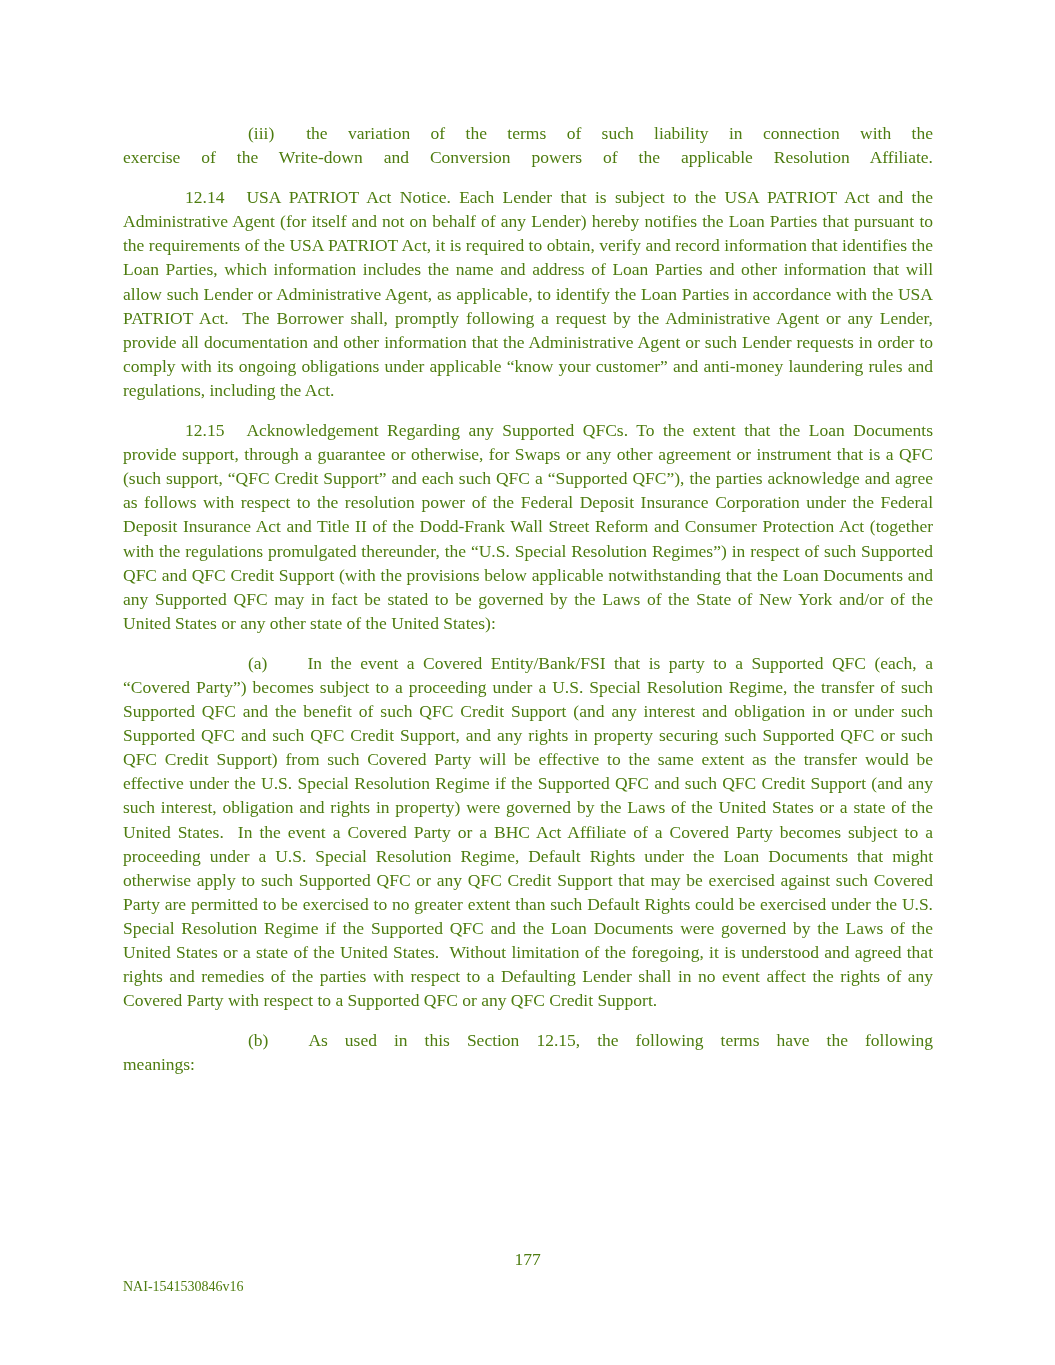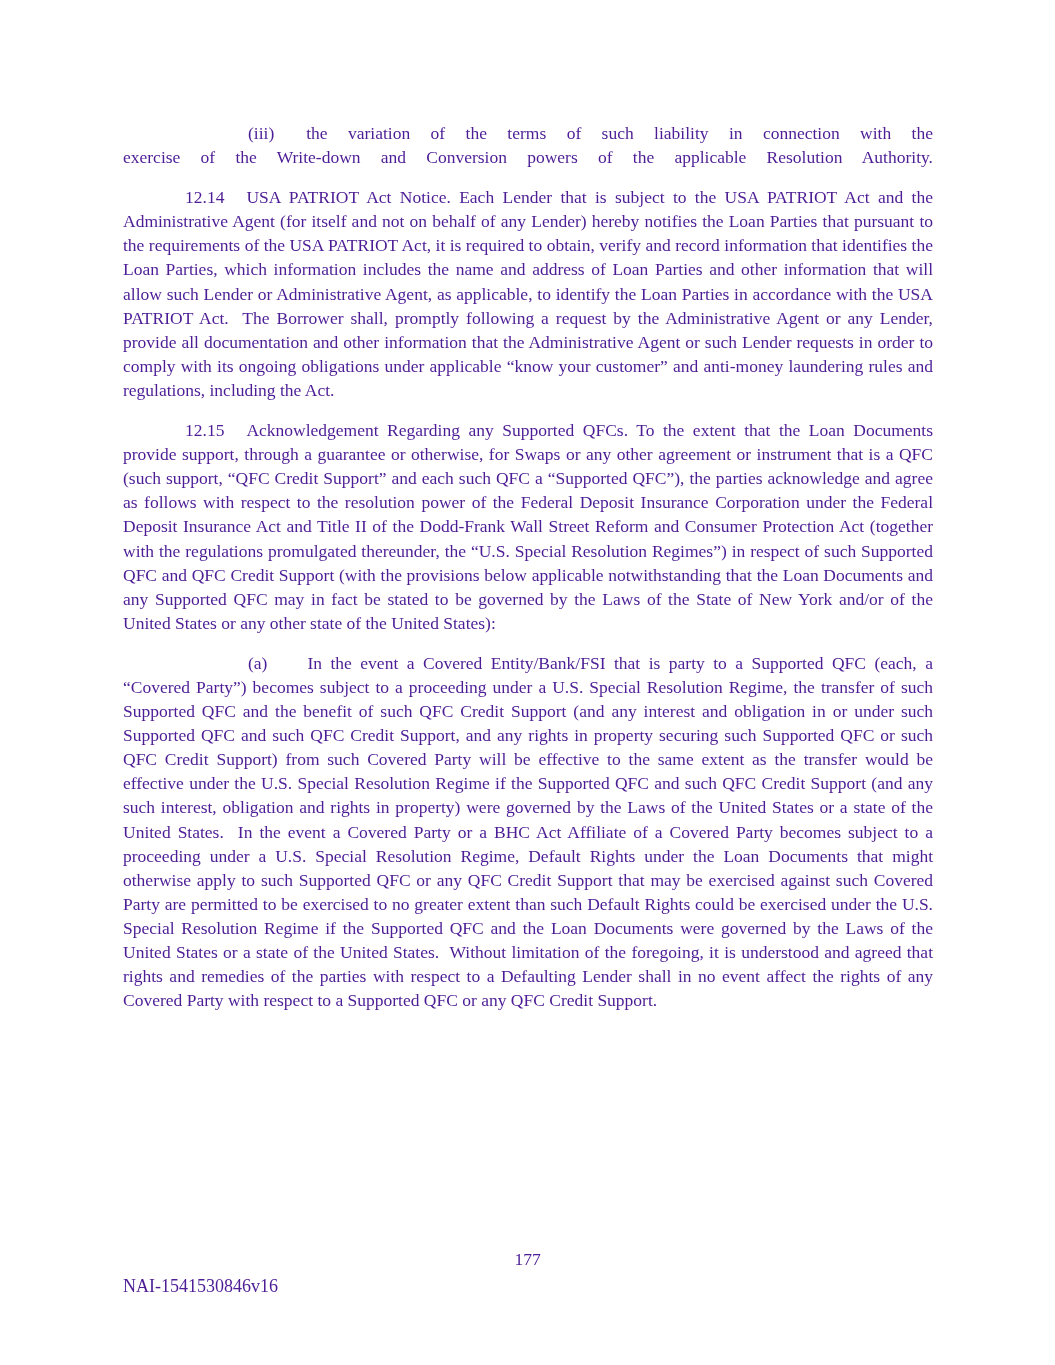--- a/index.html
+++ b/index.html
@@ -5,21 +5,21 @@
   html, body {
     margin: 0;
     padding: 0;
     background: #ffffff;
   }
   .page {
     position: relative;
     width: 1055px;
     height: 1365px;
     background: #ffffff;
-    color: #4c1d95;
+    color: #4d7c0f;
     font-family: "Liberation Serif", "DejaVu Serif", serif;
     font-size: 17.5px;
     line-height: 24.1px;
     overflow: hidden;
   }
   .body-text {
     position: absolute;
     left: 123px;
     top: 121px;
     width: 810px;
@@ -45,30 +45,31 @@
     position: absolute;
     left: 0;
     right: 0;
     top: 1247px;
     text-align: center;
   }
   .doc-id {
     position: absolute;
     left: 123px;
     top: 1279px;
-    font-size: 18px;
+    font-size: 14px;
     line-height: 15px;
     font-family: Liberation Serif, serif;
   }
 </style>
 </head>
 <body>
 
 <div class="page">
   <div class="body-text">
-      <p class="para p-iii jl"><span>(iii)</span><span class="tab"></span><span>the variation of the terms of such liability in connection with the</span><br><span>exercise of the Write-down and Conversion powers of the applicable Resolution Authority.</span></p>
+      <p class="para p-iii jl"><span>(iii)</span><span class="tab"></span><span>the variation of the terms of such liability in connection with the</span><br><span>exercise of the Write-down and Conversion powers of the applicable Resolution Affiliate.</span></p>
       <p class="para p-sec"><span>12.14</span><span class="tab"></span><span class="u">USA PATRIOT Act Notice</span><span>. Each Lender that is subject to the USA PATRIOT Act and the Administrative Agent (for itself and not on behalf of any Lender) hereby notifies the Loan Parties that pursuant to the requirements of the USA PATRIOT Act, it is required to obtain, verify and record information that identifies the Loan Parties, which information includes the name and address of Loan Parties and other information that will allow such Lender or Administrative Agent, as applicable, to identify the Loan Parties in accordance with the USA PATRIOT Act.&nbsp; The Borrower shall, promptly following a request by the Administrative Agent or any Lender, provide all documentation and other information that the Administrative Agent or such Lender requests in order to comply with its ongoing obligations under applicable “know your customer” and anti-money laundering rules and regulations, including the Act.</span></p>
       <p class="para p-sec"><span>12.15</span><span class="tab"></span><span class="u">Acknowledgement Regarding any Supported QFCs</span><span>. To the extent that the Loan Documents provide support, through a guarantee or otherwise, for Swaps or any other agreement or instrument that is a QFC (such support, “</span><span class="u">QFC Credit Support</span><span>” and each such QFC a “</span><span class="u">Supported QFC</span><span>”), the parties acknowledge and agree as follows with respect to the resolution power of the Federal Deposit Insurance Corporation under the Federal Deposit Insurance Act and Title II of the Dodd-Frank Wall Street Reform and Consumer Protection Act (together with the regulations promulgated thereunder, the “</span><span class="u">U.S. Special Resolution Regimes</span><span>”) in respect of such Supported QFC and QFC Credit Support (with the provisions below applicable notwithstanding that the Loan Documents and any Supported QFC may in fact be stated to be governed by the Laws of the State of New York and/or of the United States or any other state of the United States):</span></p>
       <p class="para p-sub"><span>(a)</span><span class="tab"></span><span>In the event a Covered Entity/Bank/FSI that is party to a Supported QFC (each, a “</span><span class="u">Covered Party</span><span>”) becomes subject to a proceeding under a U.S. Special Resolution Regime, the transfer of such Supported QFC and the benefit of such QFC Credit Support (and any interest and obligation in or under such Supported QFC and such QFC Credit Support, and any rights in property securing such Supported QFC or such QFC Credit Support) from such Covered Party will be effective to the same extent as the transfer would be effective under the U.S. Special Resolution Regime if the Supported QFC and such QFC Credit Support (and any such interest, obligation and rights in property) were governed by the Laws of the United States or a state of the United States.&nbsp; In the event a Covered Party or a BHC Act Affiliate of a Covered Party becomes subject to a proceeding under a U.S. Special Resolution Regime, Default Rights under the Loan Documents that might otherwise apply to such Supported QFC or any QFC Credit Support that may be exercised against such Covered Party are permitted to be exercised to no greater extent than such Default Rights could be exercised under the U.S. Special Resolution Regime if the Supported QFC and the Loan Documents were governed by the Laws of the United States or a state of the United States.&nbsp; Without limitation of the foregoing, it is understood and agreed that rights and remedies of the parties with respect to a Defaulting Lender shall in no event affect the rights of any Covered Party with respect to a Supported QFC or any QFC Credit Support.</span></p>
+      <p class="para p-sub jl"><span>(b)</span><span class="tab"></span><span>As used in this Section 12.15, the following terms have the following</span><br><span>meanings:</span></p>
     </div>
   <div class="page-number">177</div>
   <div class="doc-id">NAI-1541530846v16</div>
 </div>
 
 </body></html>

